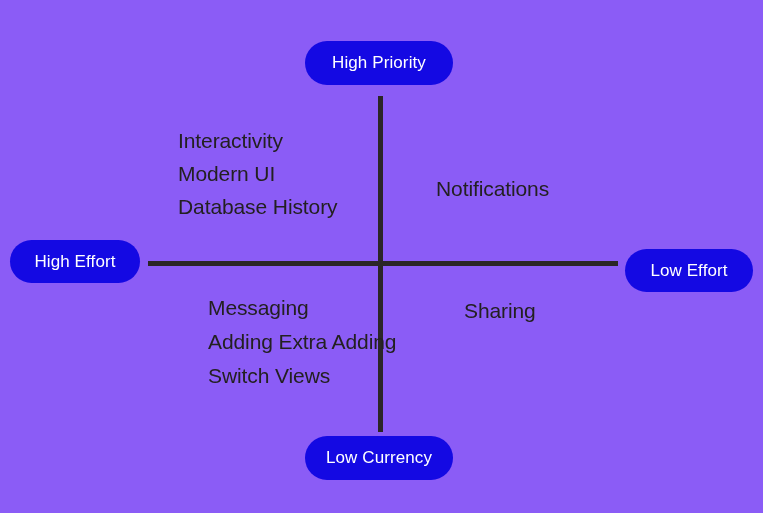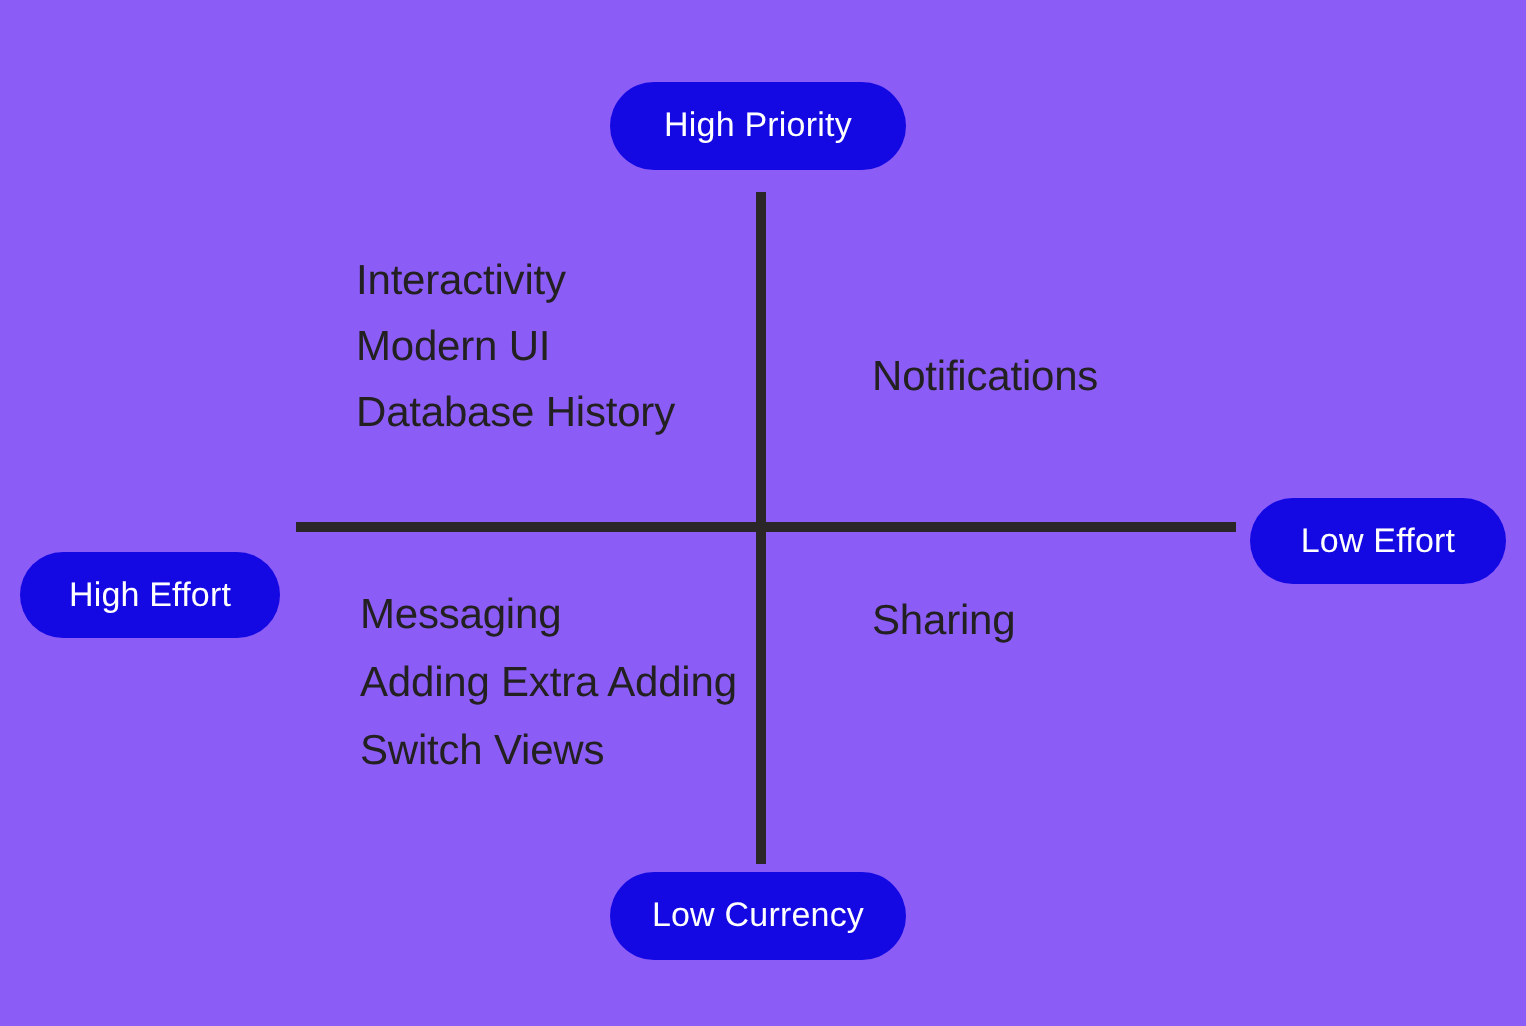--- a/index.html
+++ b/index.html
@@ -39,42 +39,42 @@
     display: flex;
     align-items: center;
     justify-content: center;
     font-size: 17px;
     font-weight: 400;
     letter-spacing: 0.1px;
     white-space: nowrap;
   }
   .pill-top    { left: 305px; top: 41px;  width: 148px; height: 44px; }
   .pill-bottom { left: 305px; top: 436px; width: 148px; height: 44px; }
-  .pill-left   { left: 10px;  top: 240px; width: 130px; height: 43px; margin-top: 36px; }
+  .pill-left   { left: 10px;  top: 240px; width: 130px; height: 43px; }
   .pill-right  { left: 625px; top: 249px; width: 128px; height: 43px; }
   .quad-list {
     position: absolute;
     display: flex;
     flex-direction: column;
     color: #232021;
     font-weight: 400;
     font-size: 21px;
     letter-spacing: -0.1px;
   }
   .quad-list .quad-item {
     height: 33px;
     display: flex;
     align-items: center;
     white-space: nowrap;
   }
   .quad-tl { left: 178px; top: 124px; }
   .quad-tr { left: 436px; top: 124px; margin-top: 48px; }
   .quad-bl { left: 180px; top: 291px; }
   .quad-br { left: 436px; top: 294px; }
-  .quad-bl .quad-item, .quad-br .quad-item { height: 34px; }
+  .quad-bl .quad-item, .quad-br .quad-item { height: 34px; margin-left: 28px; }
 </style>
 </head>
 <body>
 
 <div class="canvas">
 
   <div class="axis axis-vertical"></div>
   <div class="axis axis-horizontal"></div>
 
   <div class="pill pill-top">High Priority</div>

